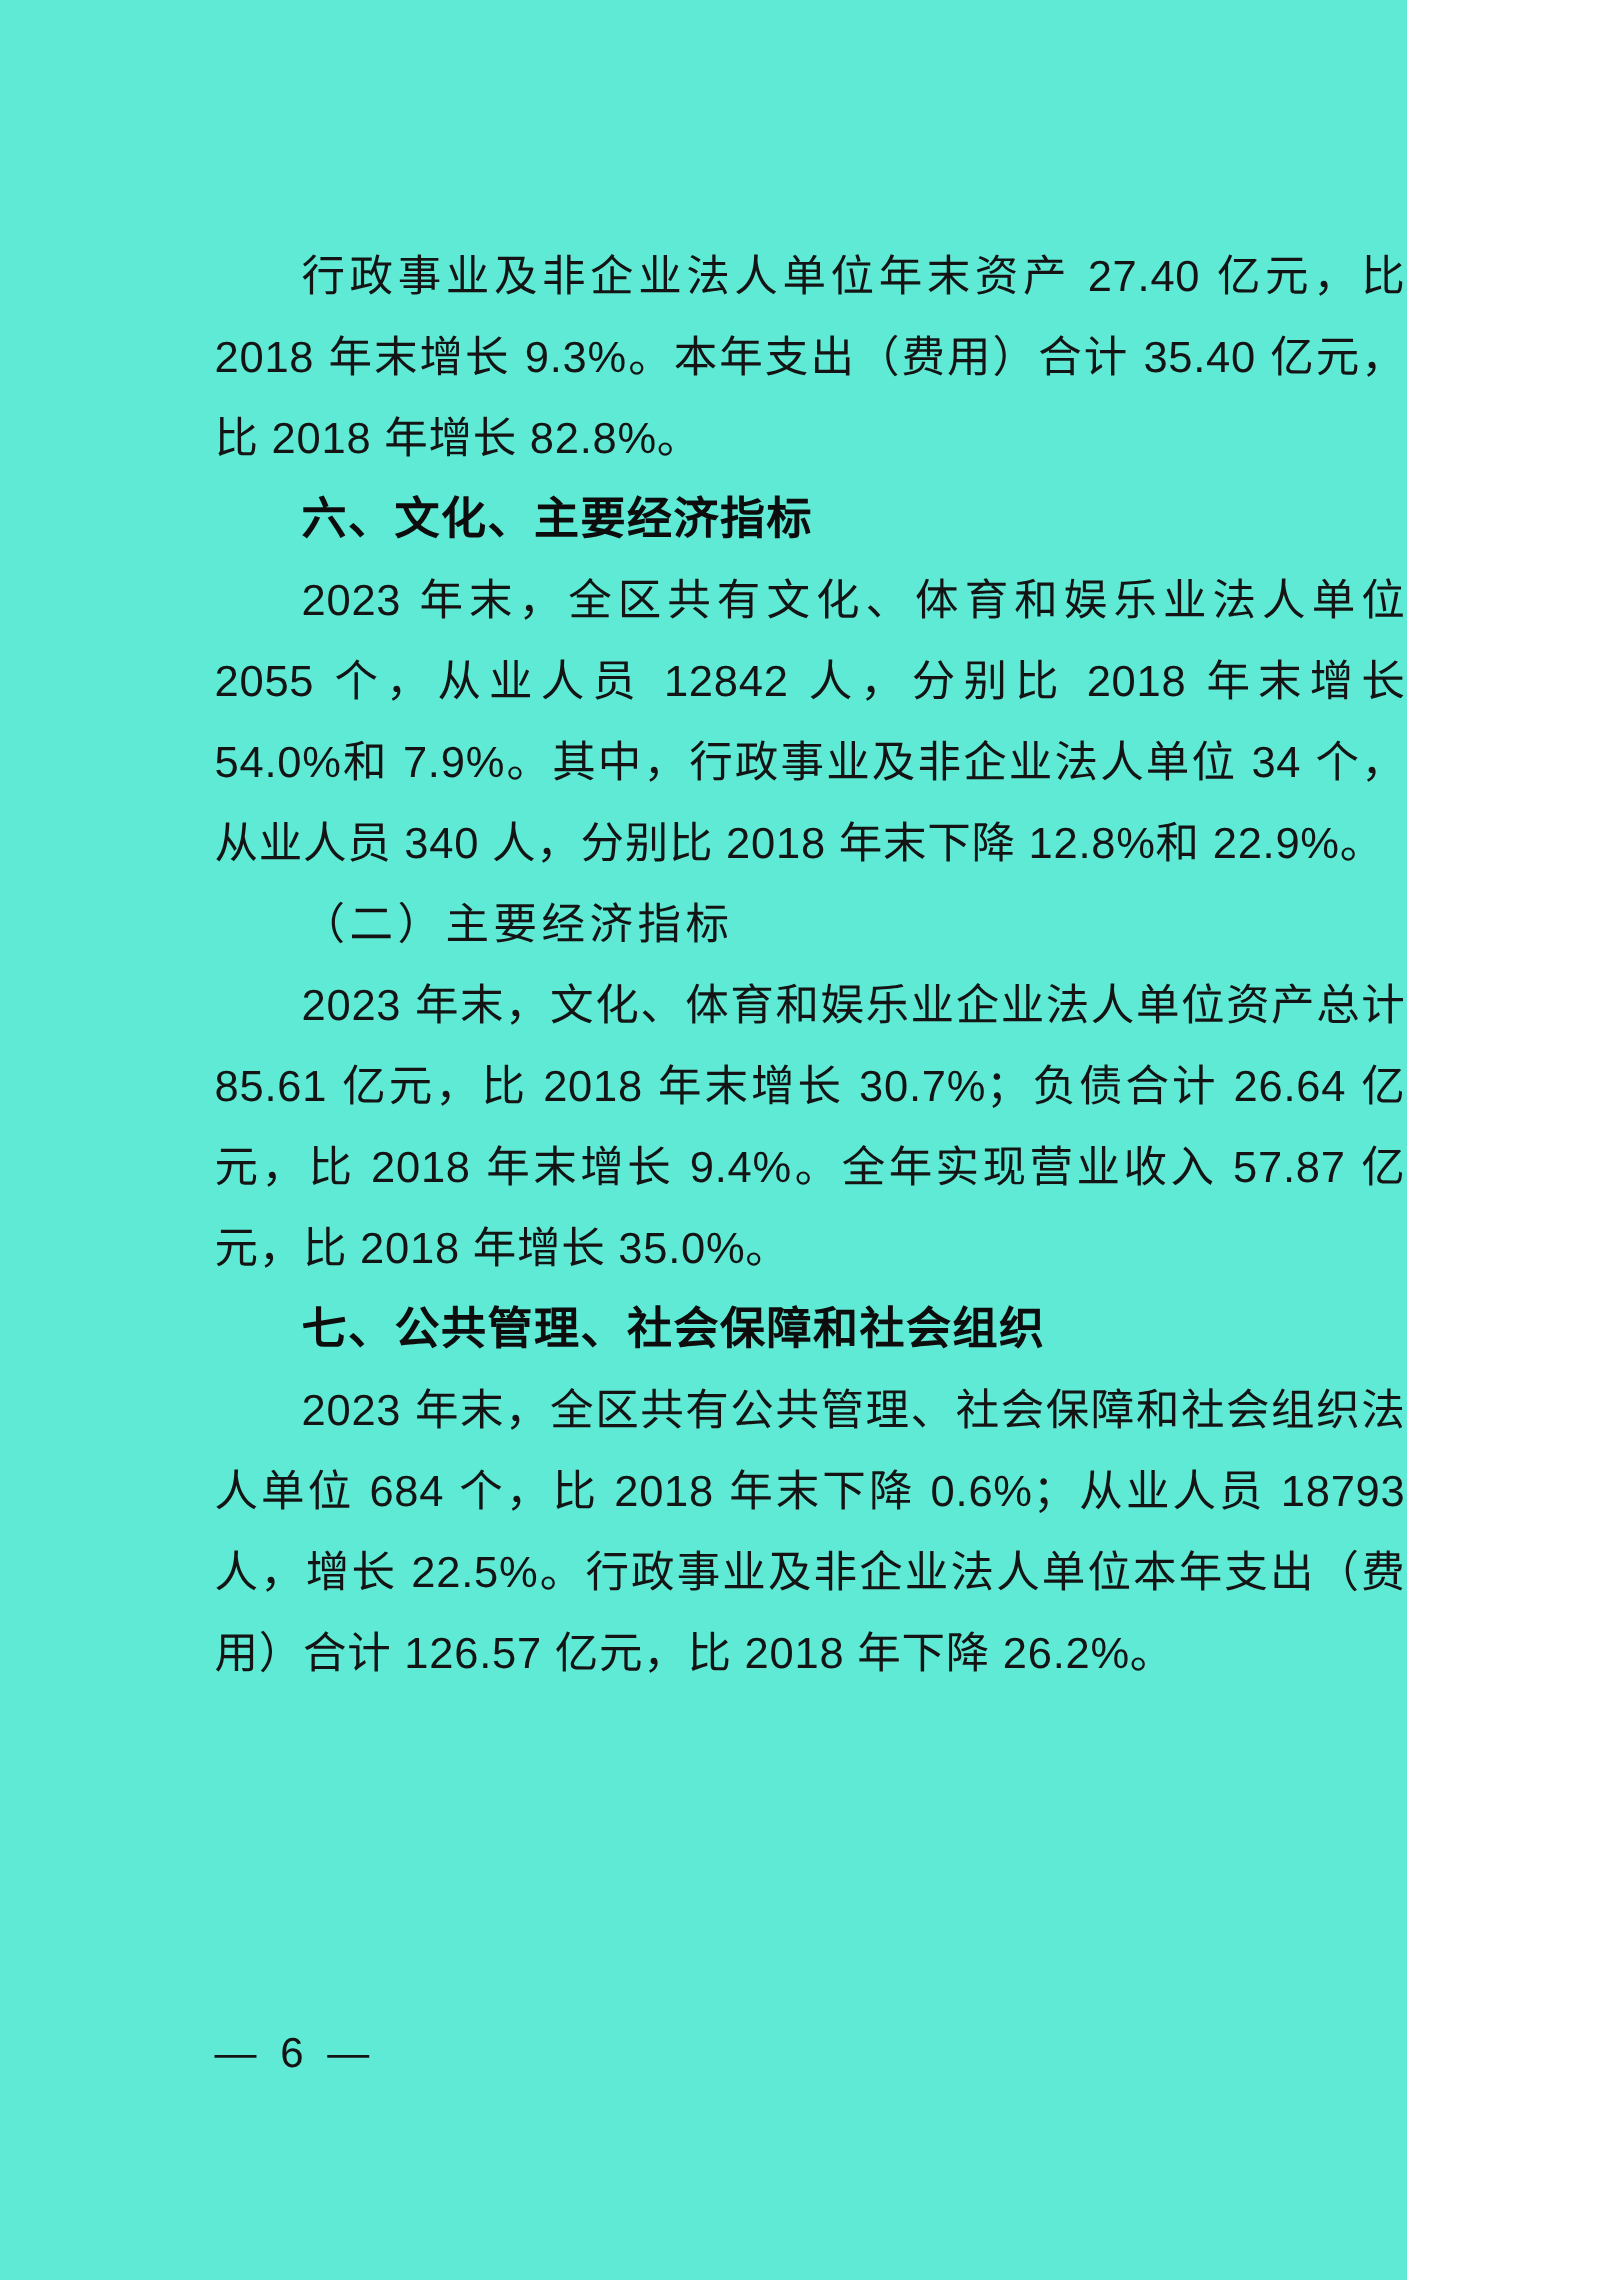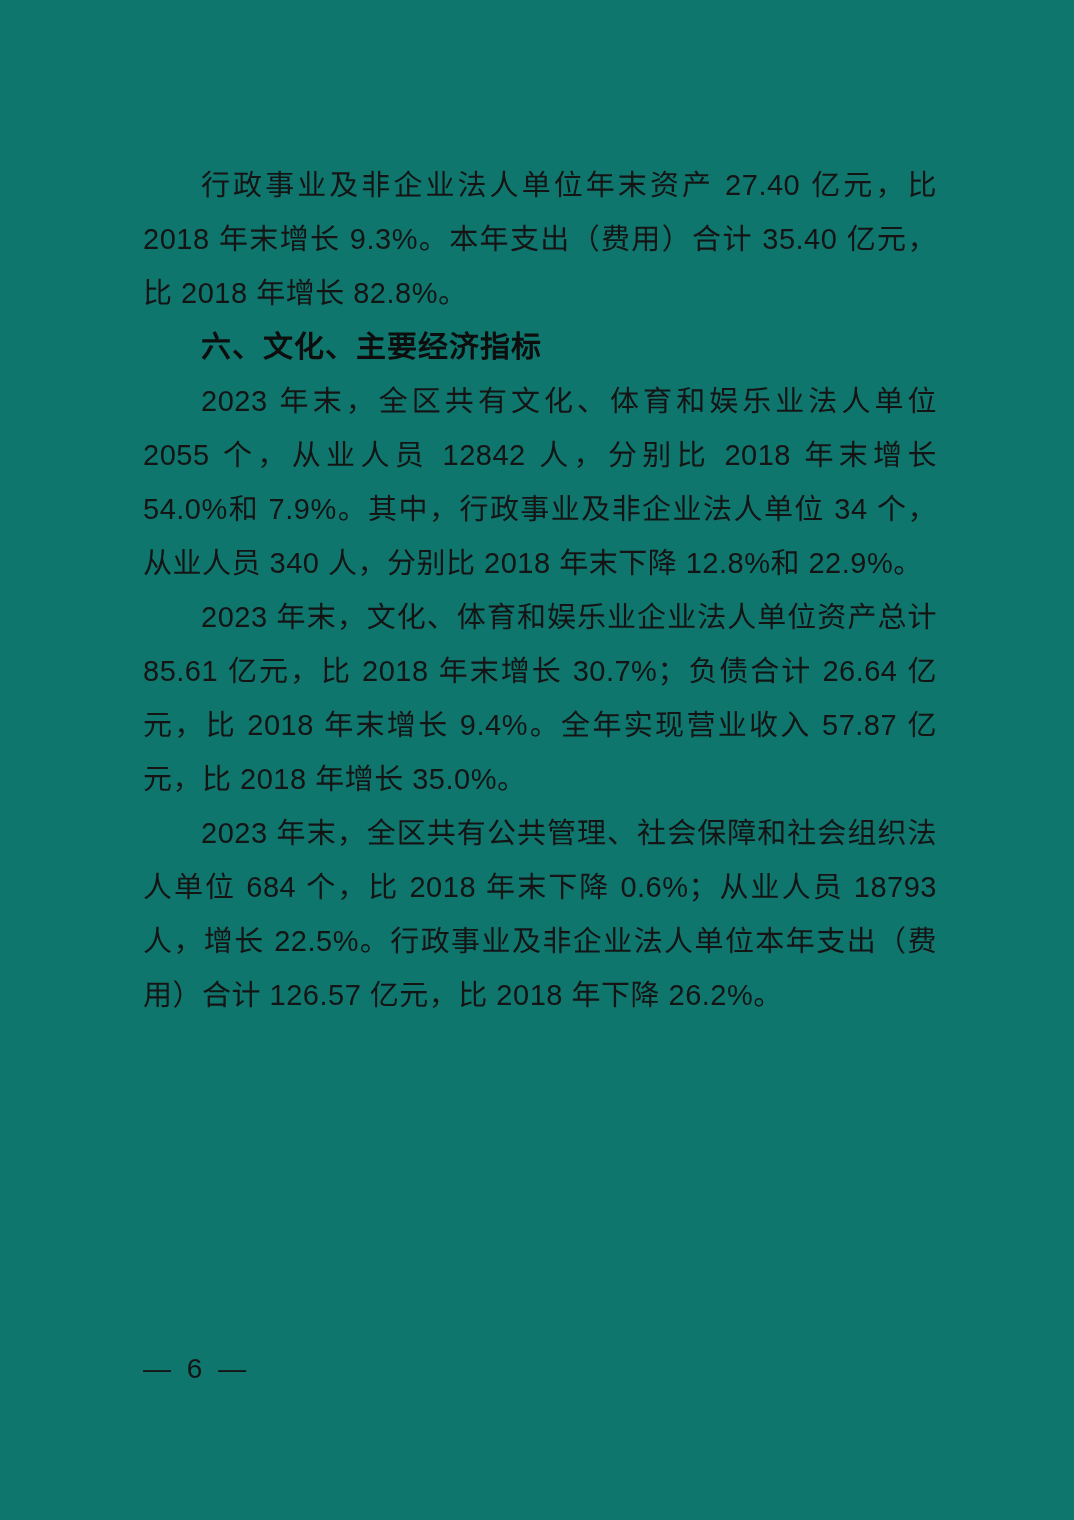--- a/index.html
+++ b/index.html
@@ -3,23 +3,23 @@
 <meta charset="utf-8">
 <title>Document Page</title>
 <style>
   * { margin: 0; padding: 0; box-sizing: border-box; }
   html, body {
     background: #ffffff;
     font-family: "Liberation Sans", sans-serif;
   }
   .page {
     position: relative;
-    width: 1074px;
+    width: 938px;
     height: 1520px;
-    background: #0f766e;
+    background: #5eead4;
     color: #111111;
     overflow: hidden;
   }
   .content {
     position: absolute;
     left: 143px;
     top: 158px;
     width: 794px;
   }
   .para {
@@ -57,17 +57,19 @@
   }
 </style>
 </head>
 <body>
 
 <div class="page">
   <div class="content">
     <div class="para">行政事业及非企业法人单位年末资产 27.40 亿元，比 2018 年末增长 9.3%。本年支出（费用）合计 35.40 亿元，比 2018 年增长 82.8%。</div>
     <div class="section-heading">六、文化、主要经济指标</div>
     <div class="para">2023 年末，全区共有文化、体育和娱乐业法人单位 2055 个，从业人员 12842 人，分别比 2018 年末增长 54.0%和 7.9%。其中，行政事业及非企业法人单位 34 个，从业人员 340 人，分别比 2018 年末下降 12.8%和 22.9%。</div>
+    <div class="sub-heading">（二）主要经济指标</div>
     <div class="para">2023 年末，文化、体育和娱乐业企业法人单位资产总计 85.61 亿元，比 2018 年末增长 30.7%；负债合计 26.64 亿元，比 2018 年末增长 9.4%。全年实现营业收入 57.87 亿元，比 2018 年增长 35.0%。</div>
+    <div class="section-heading">七、公共管理、社会保障和社会组织</div>
     <div class="para">2023 年末，全区共有公共管理、社会保障和社会组织法人单位 684 个，比 2018 年末下降 0.6%；从业人员 18793 人，增长 22.5%。行政事业及非企业法人单位本年支出（费用）合计 126.57 亿元，比 2018 年下降 26.2%。</div>
   </div>
   <div class="footer">— 6 —</div>
 </div>
 
 </body></html>

